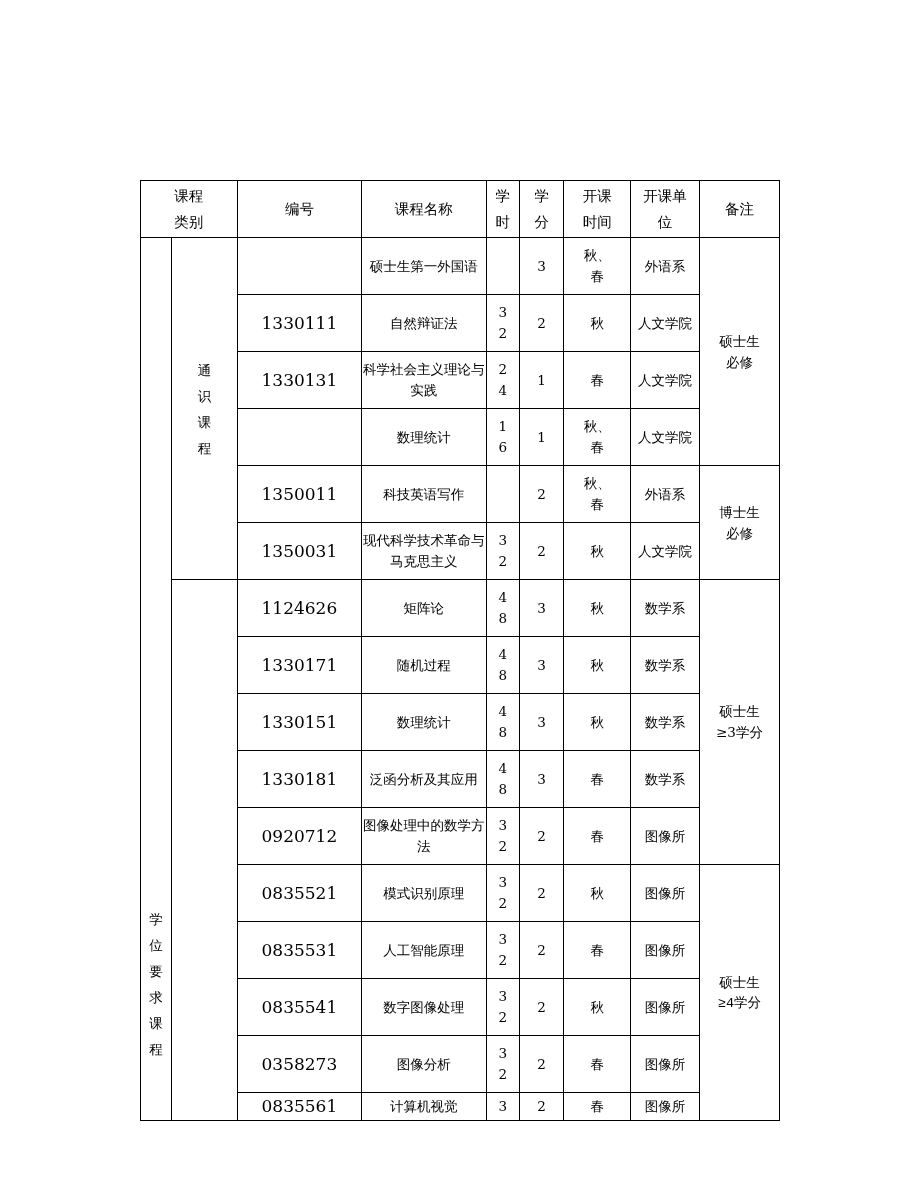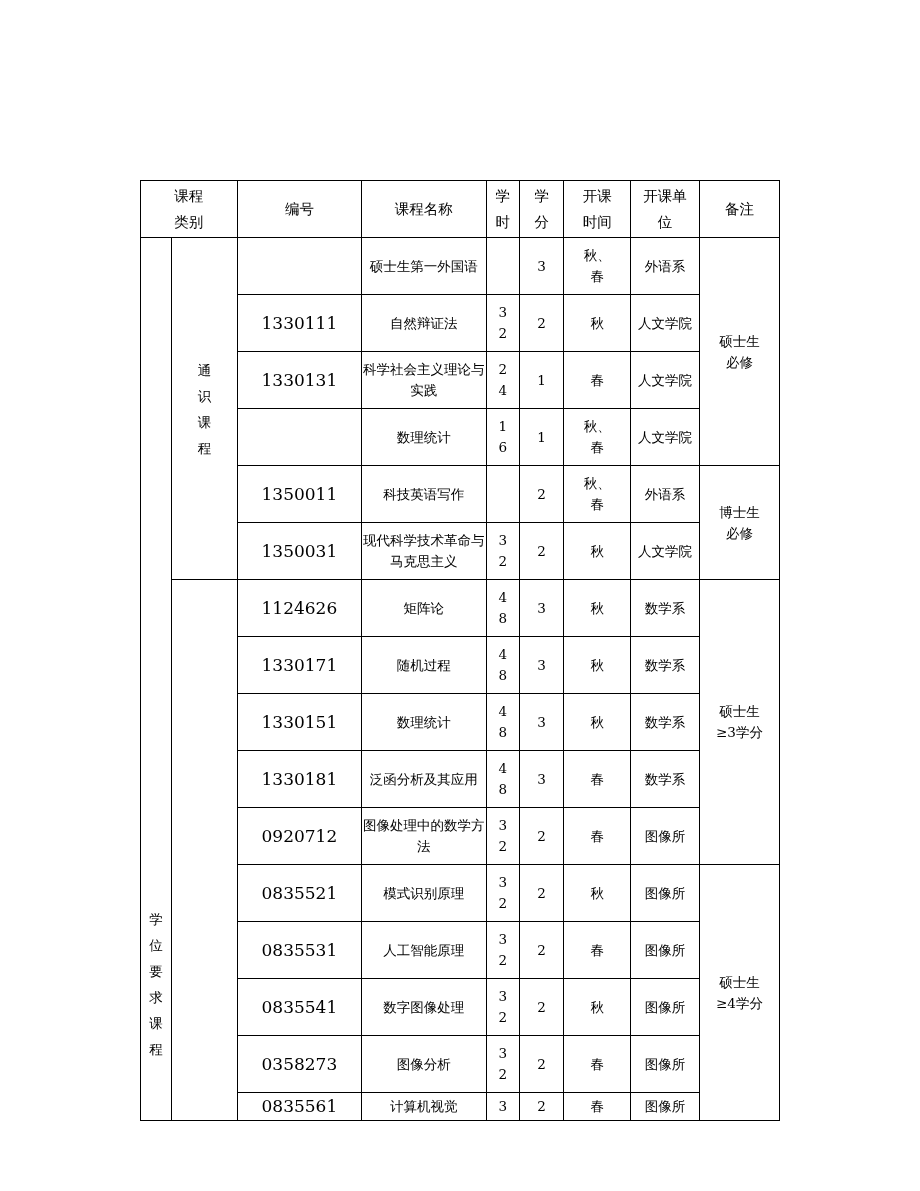--- a/index.html
+++ b/index.html
@@ -341,21 +341,21 @@
         <td class="name">模式识别原理</td>
         <td class="hours">
               <span style="display: block;">3</span>
               <span style="display: block;">2</span>
             </td>
         <td class="credit">2</td>
         <td class="term">秋</td>
         <td class="dept">图像所</td>
         <td class="note" rowspan="5">
               <span style="display: block;">硕士生</span>
-              <span style="display: block;">≥4学分</span>
+              <span style="display: block; font-family: Liberation Mono, monospace;">≥4学分</span>
             </td>
       </tr>
 
       <tr class="r2">
         <td class="code">0835531</td>
         <td class="name">人工智能原理</td>
         <td class="hours">
               <span style="display: block;">3</span>
               <span style="display: block;">2</span>
             </td>

